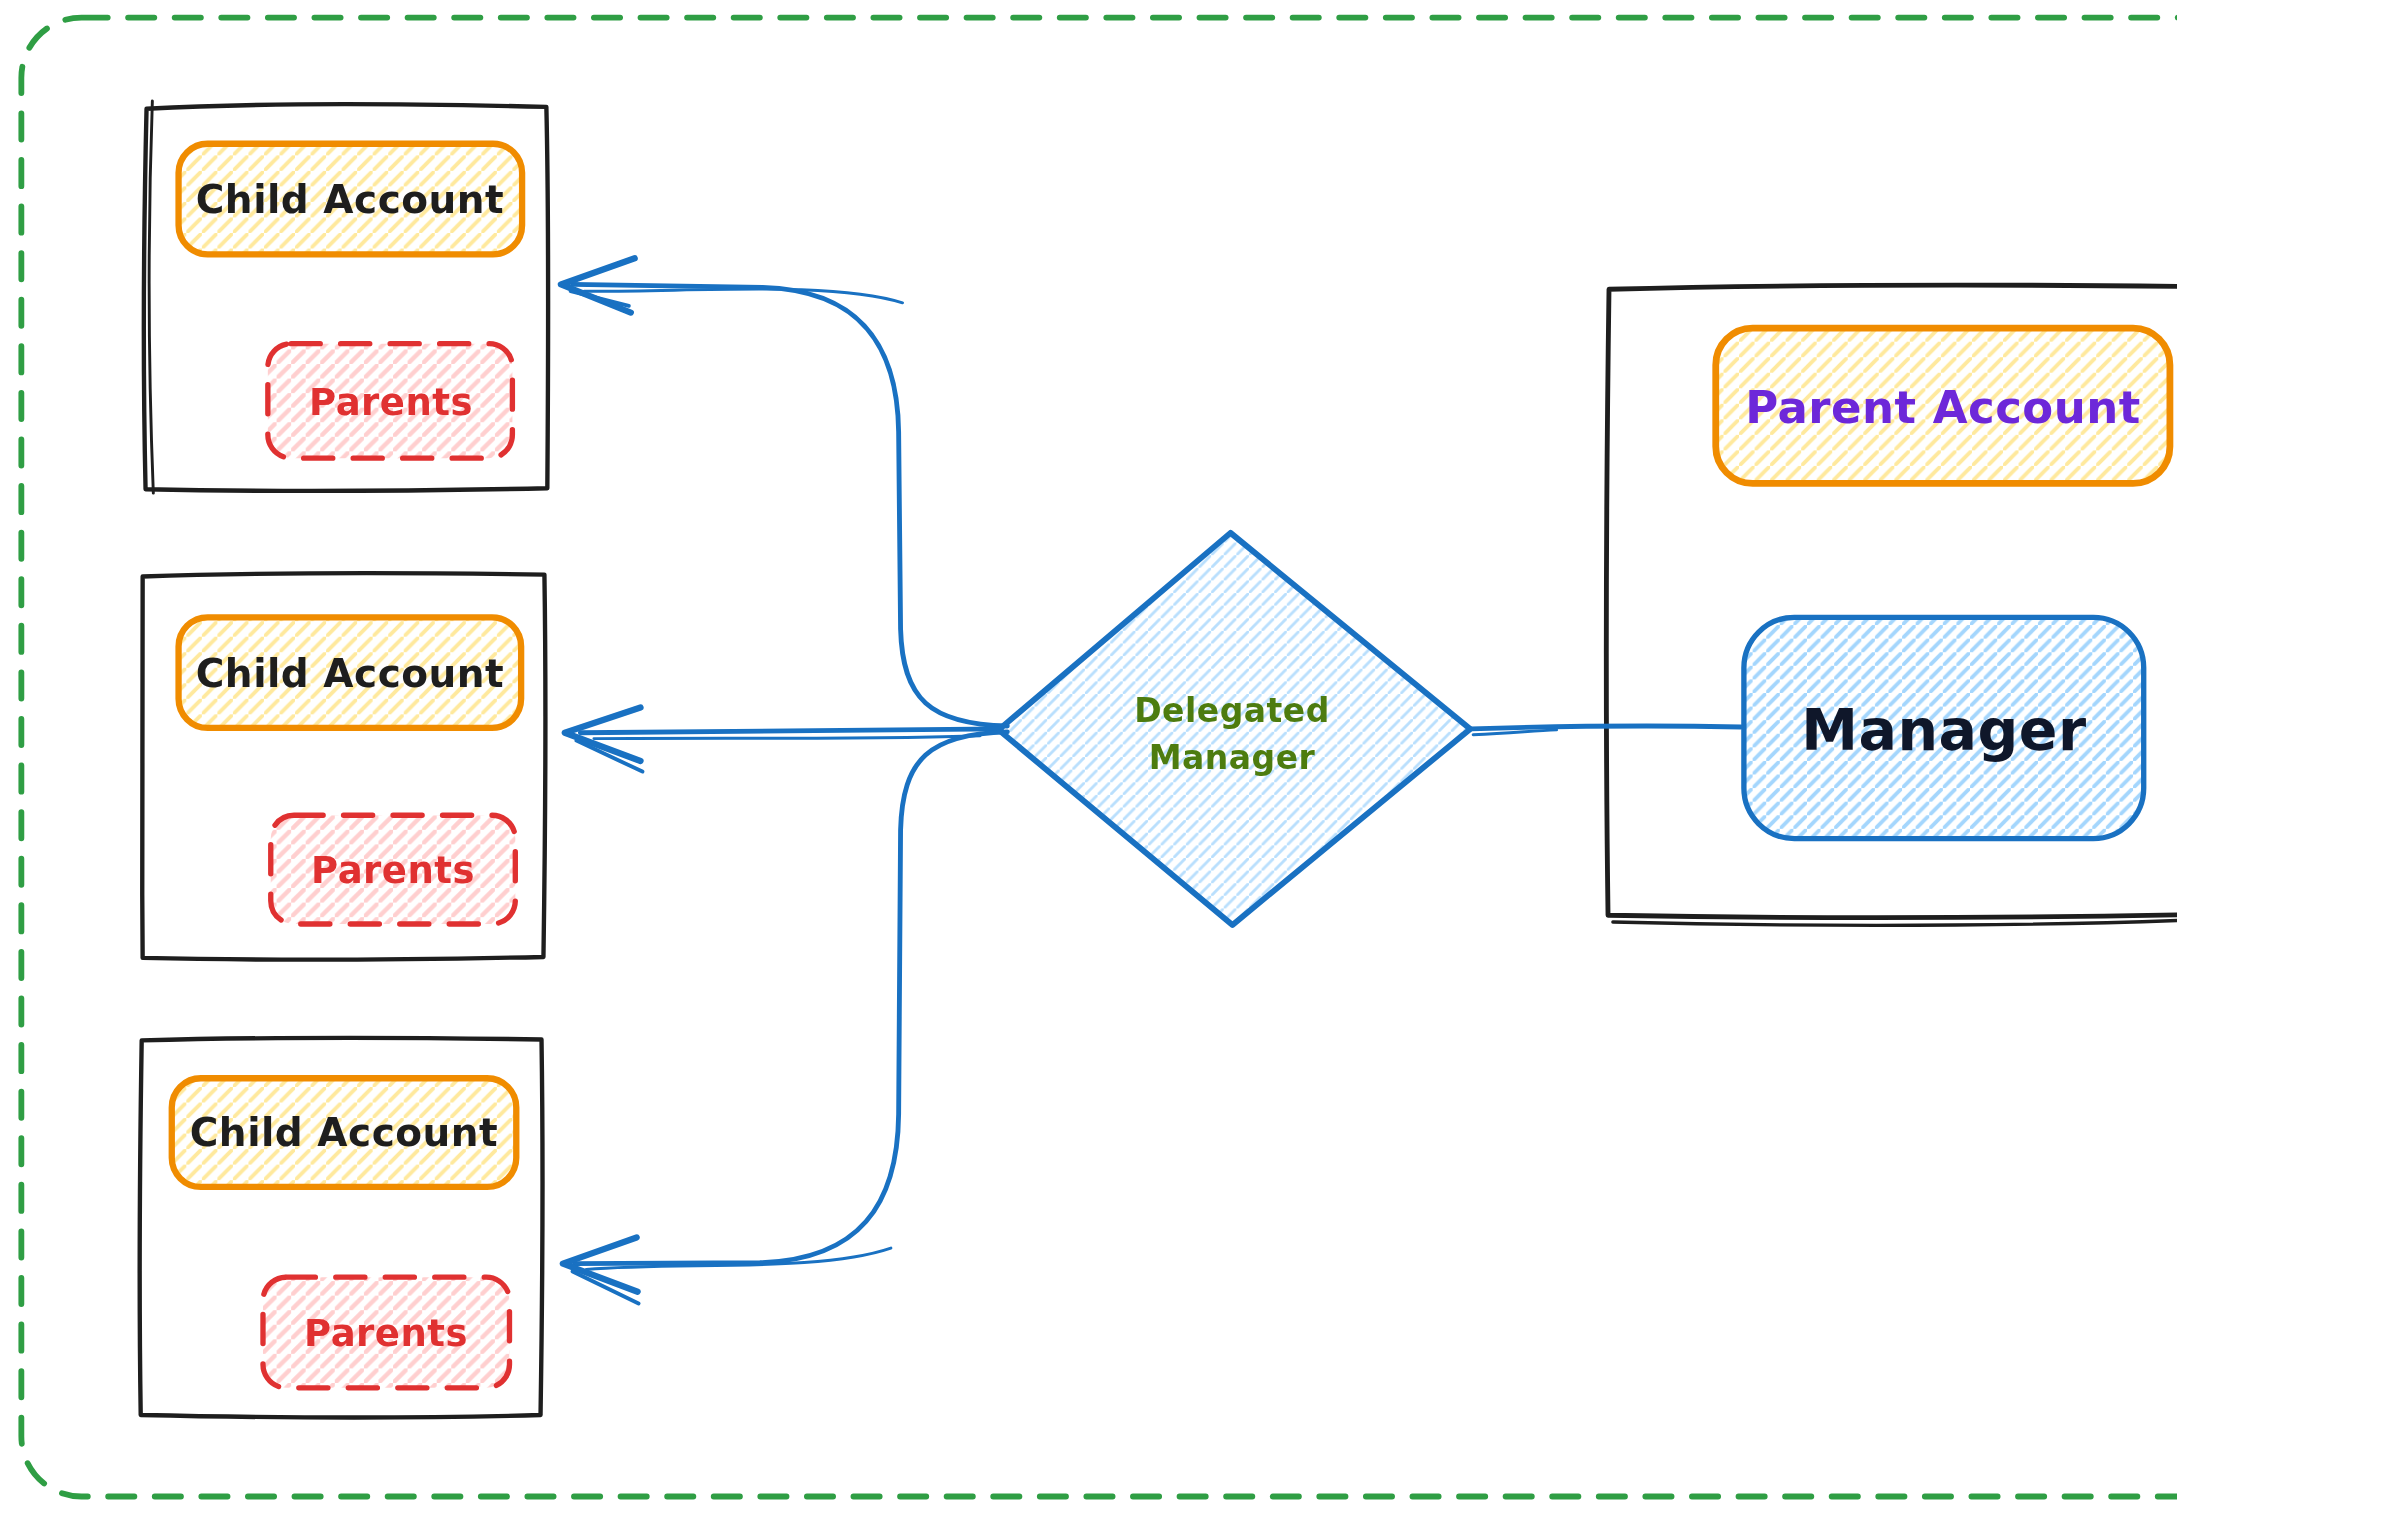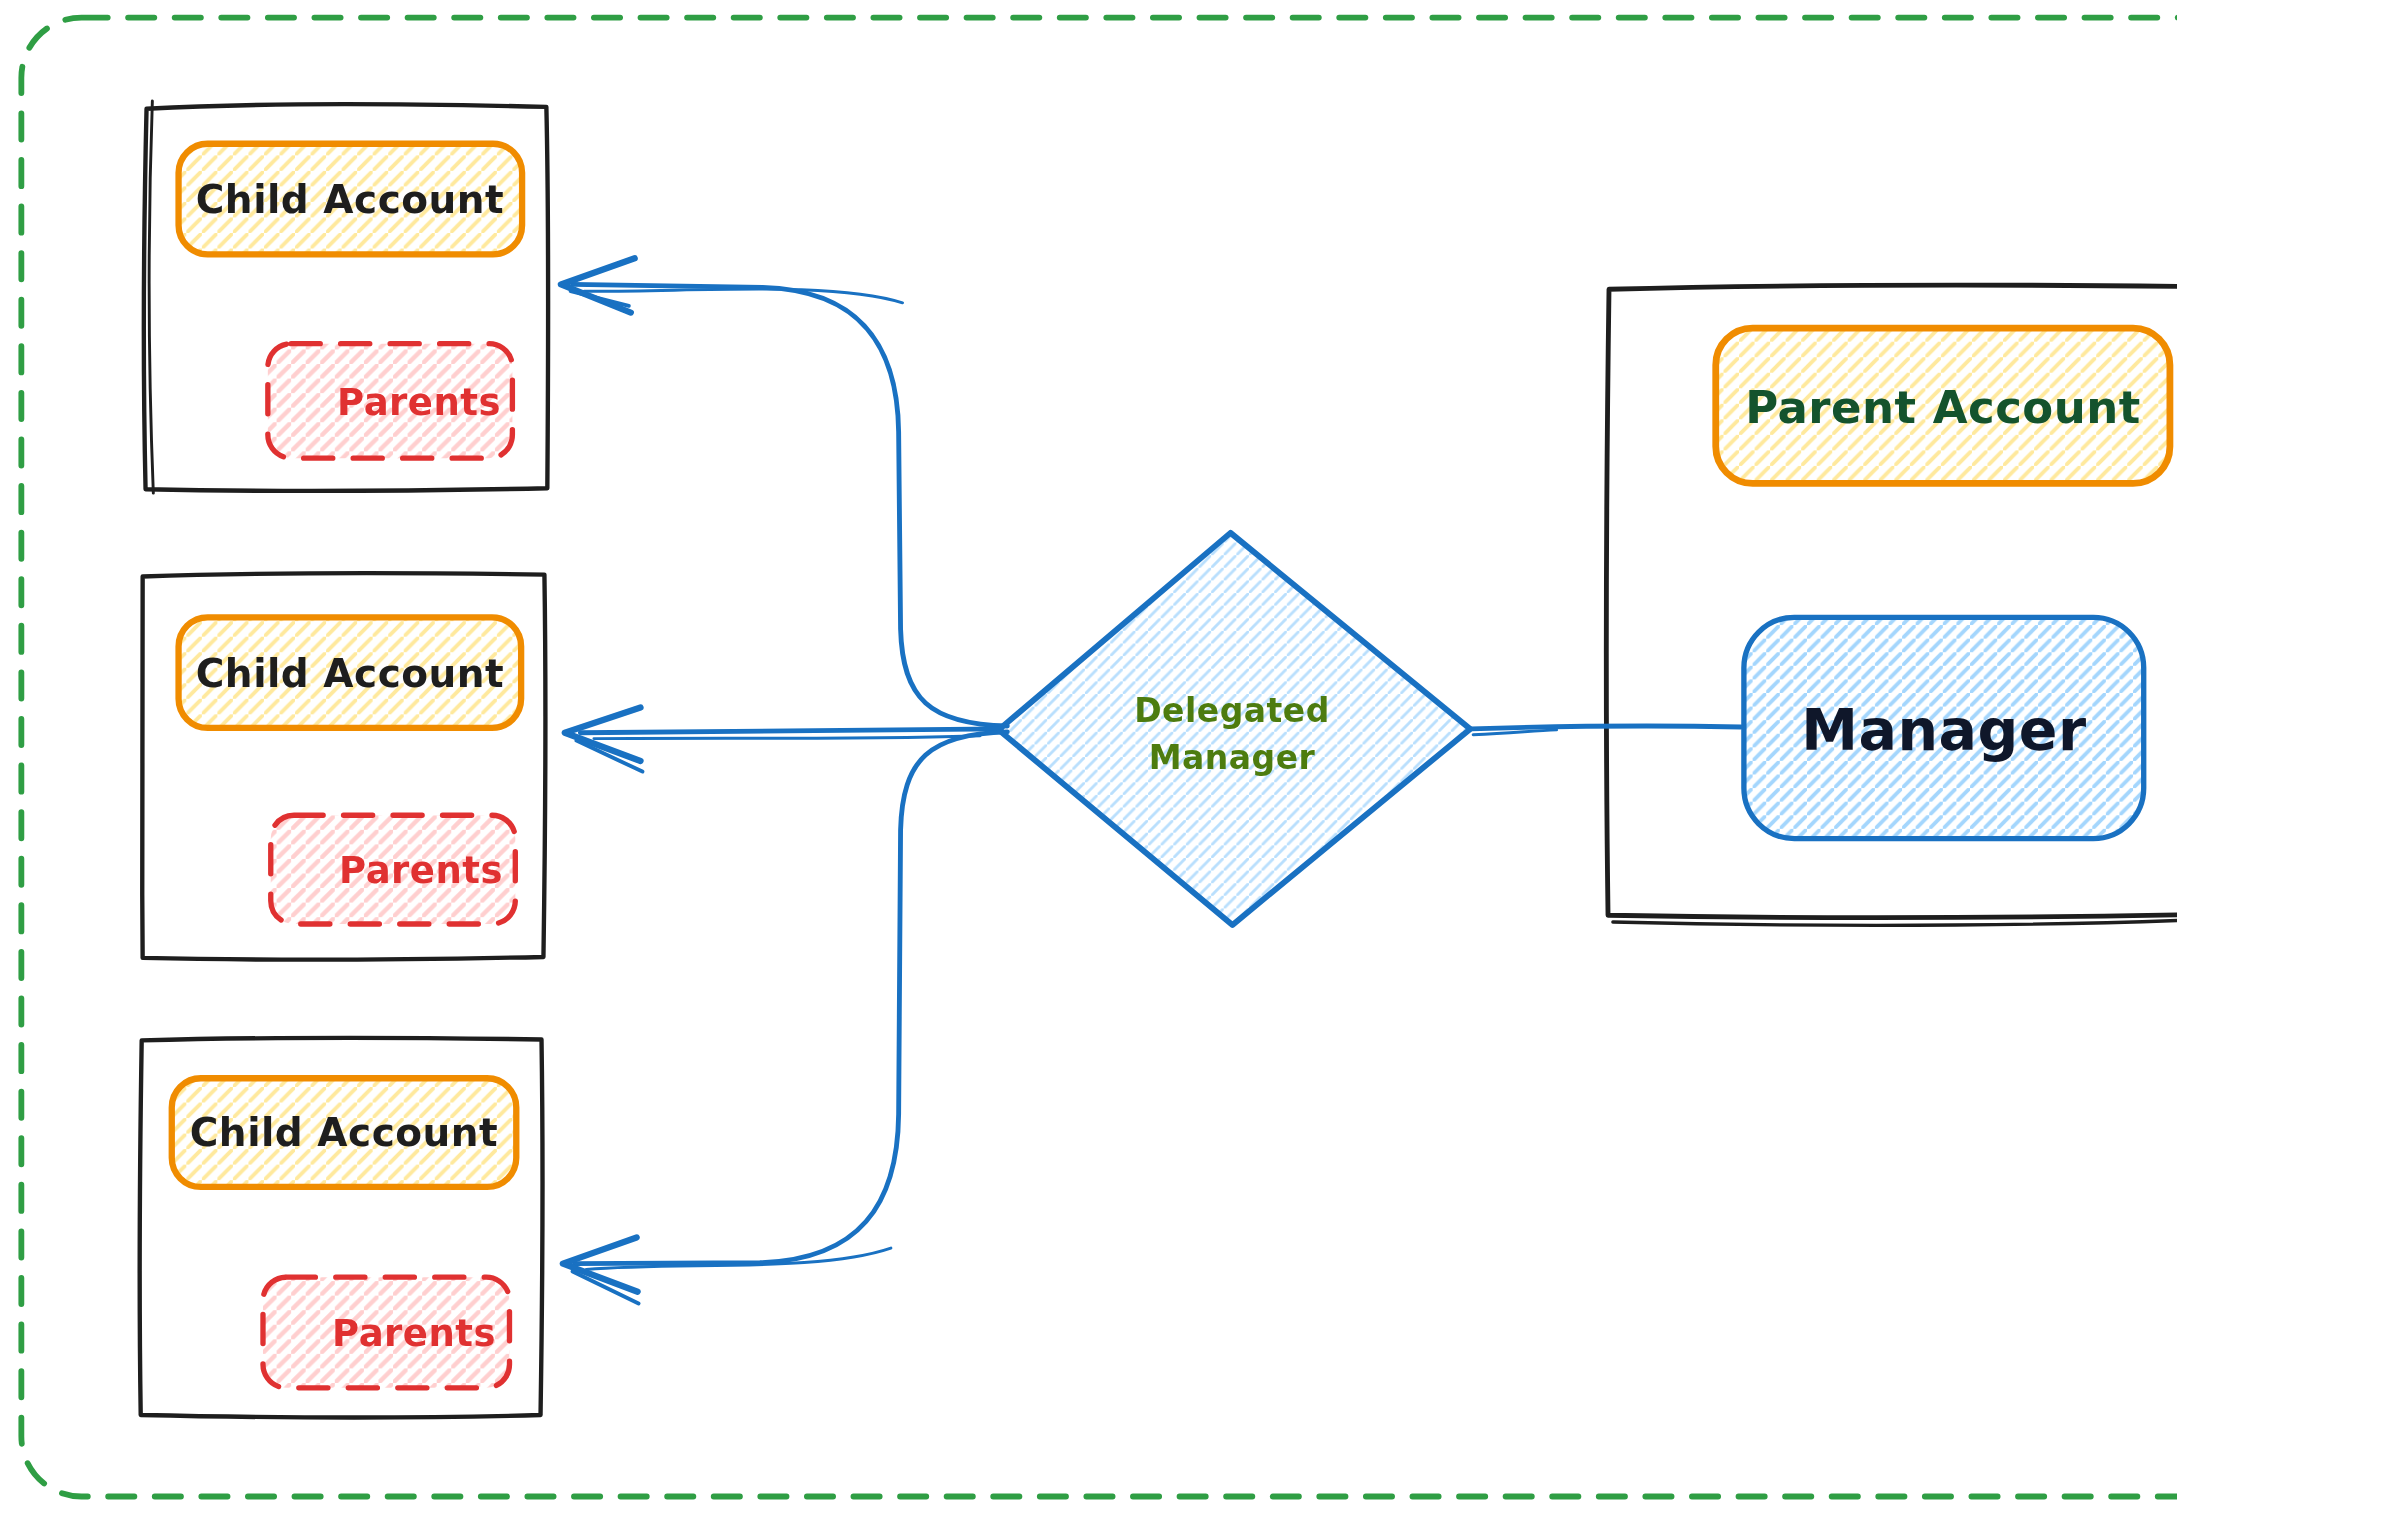--- a/index.html
+++ b/index.html
@@ -13,22 +13,22 @@
   .stage svg{position:absolute;left:0;top:0;}
   .lbl{
     position:absolute;
     transform:translate(-50%,-50%);
     white-space:nowrap;
     font-weight:600;
     letter-spacing:0.5px;
     user-select:none;
   }
   .lbl-account{font-size:39px;color:#1e1e1e;}
-  .lbl-parents{font-size:37px;color:#e03131;margin-left:28px;}
-  .lbl-parent-account{font-size:45px;color:#14532d;}
+  .lbl-parents{font-size:37px;color:#e03131;}
+  .lbl-parent-account{font-size:45px;color:#6d28d9;}
   .lbl-manager{font-size:57px;color:#0f172a;}
   .lbl-diamond{
     font-size:33px;color:#4d7c0f;text-align:center;line-height:1.42;
   }
 </style>
 </head>
 <body>
 
 <div class="stage">
 

